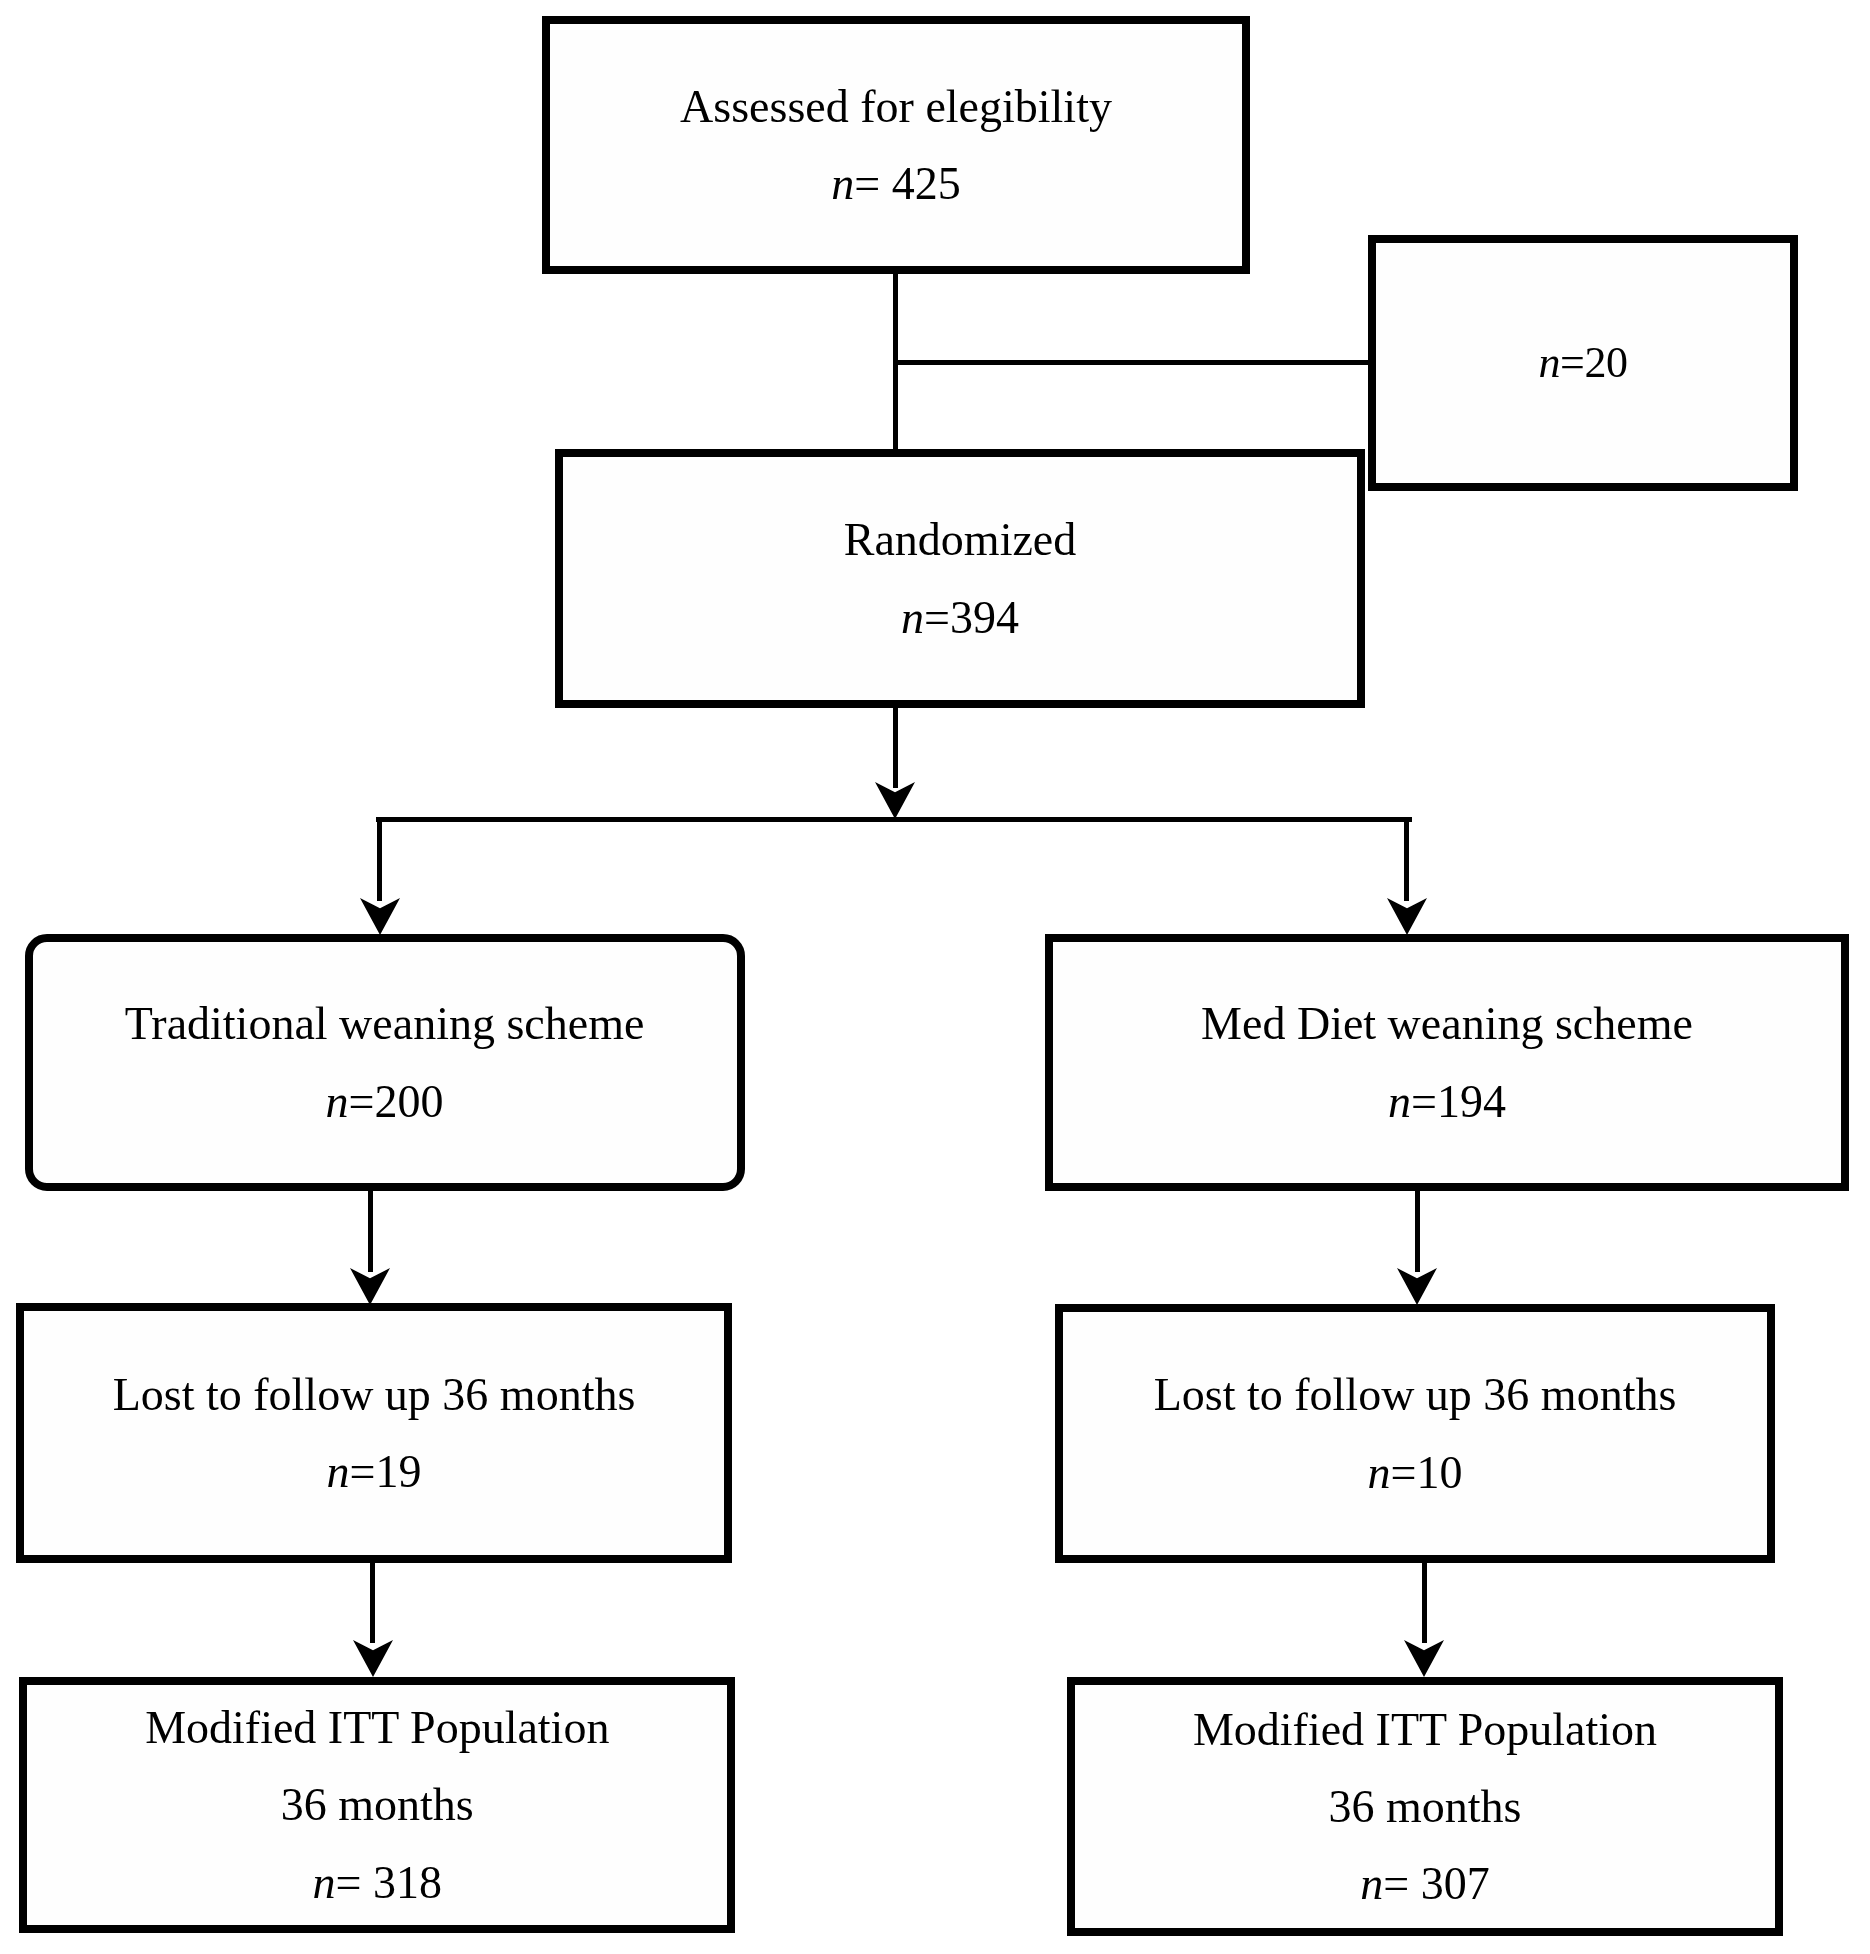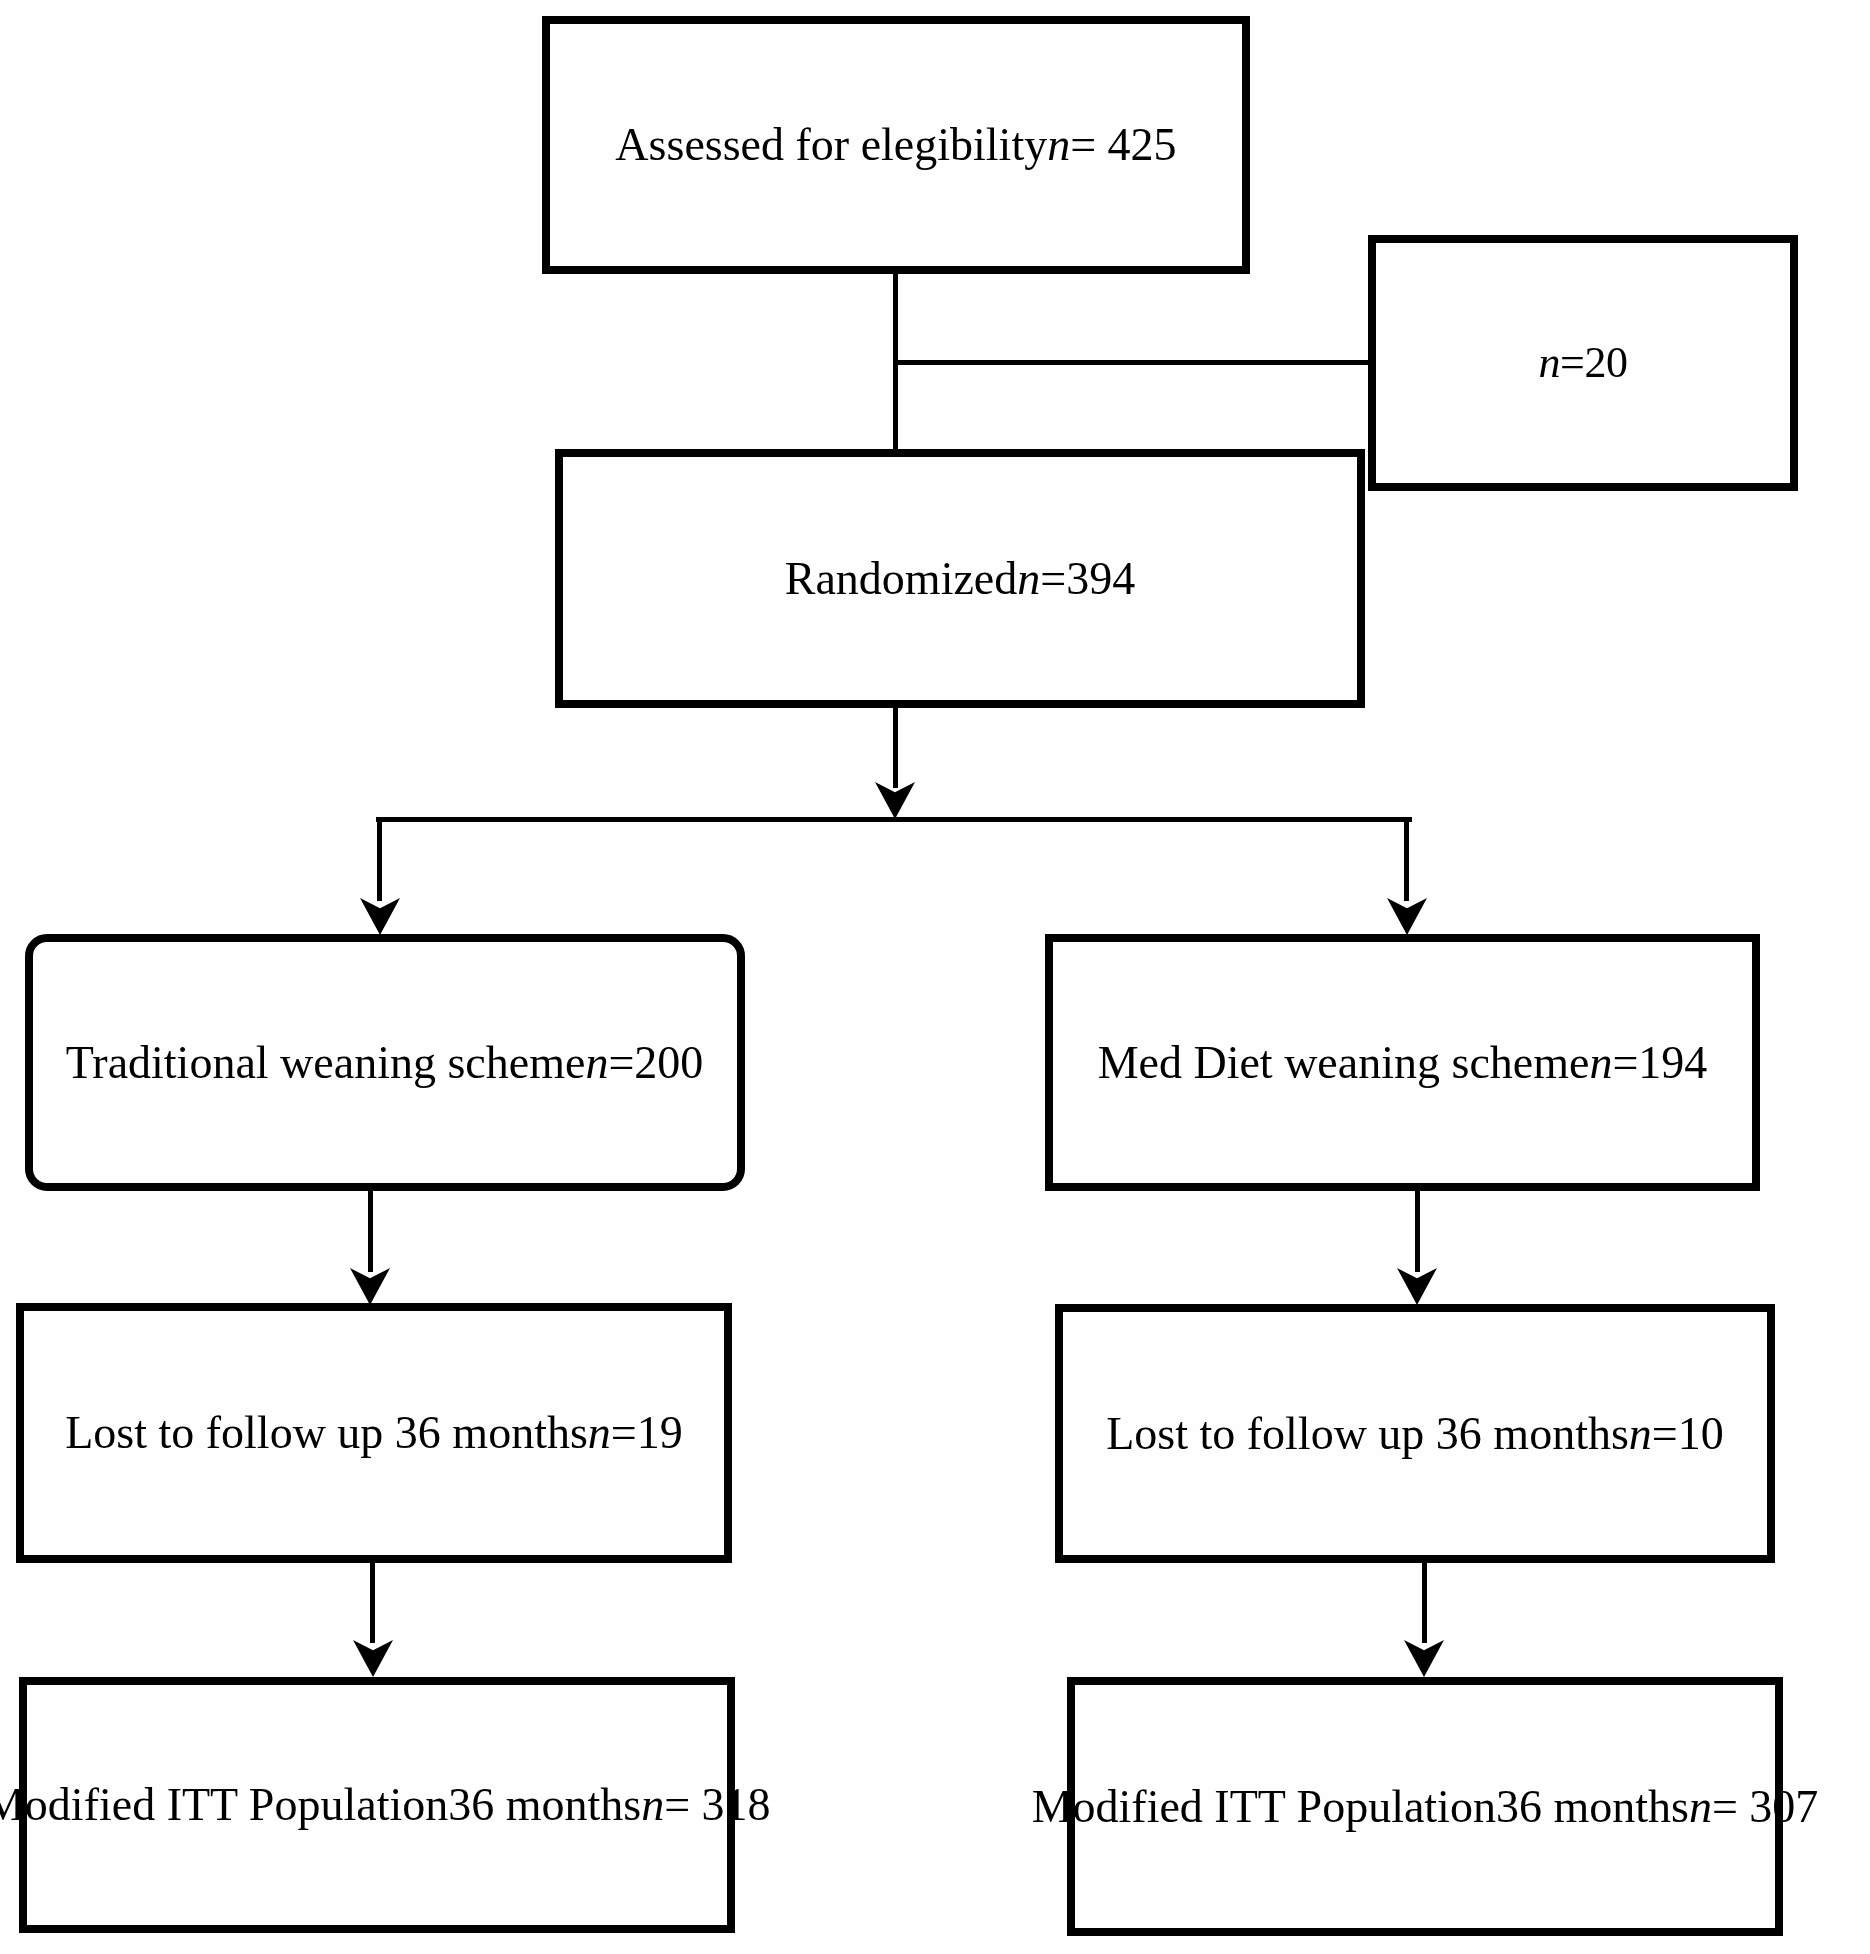--- a/index.html
+++ b/index.html
@@ -15,21 +15,21 @@
     overflow: hidden;
     font-family: "Liberation Serif", serif;
     color: #000000;
   }
   .box {
     position: absolute;
     box-sizing: border-box;
     border: 8px solid #000000;
     background: #fefefe;
     display: flex;
-    flex-direction: row;
+    flex-direction: column;
     align-items: center;
     justify-content: center;
     text-align: left;
     font-size: 46px;
     line-height: 1.68;
     white-space: nowrap;
   }
   .box.tight {
     font-size: 44px;
     letter-spacing: -0.4px;
@@ -67,21 +67,21 @@
   <div class="box" style="left:555px; top:449px; width:810px; height:259px;">
     <div>Randomized</div>
     <div class="nline">n=394</div>
   </div>
 
   <div class="box" style="left:24.6px; top:934px; width:720px; height:257px;border-radius:22px;">
     <div>Traditional weaning scheme</div>
     <div class="nline">n=200</div>
   </div>
 
-  <div class="box" style="left:1045px; top:934px; width:715px; height:257px;">
+  <div class="box" style="left:1045px; top:934px; width:804px; height:257px;">
     <div>Med Diet weaning scheme</div>
     <div class="nline">n=194</div>
   </div>
 
   <div class="box" style="left:16px; top:1303px; width:716px; height:260px;">
     <div>Lost to follow up 36 months</div>
     <div class="nline">n=19</div>
   </div>
 
   <div class="box" style="left:1055px; top:1304px; width:720px; height:259px;">

